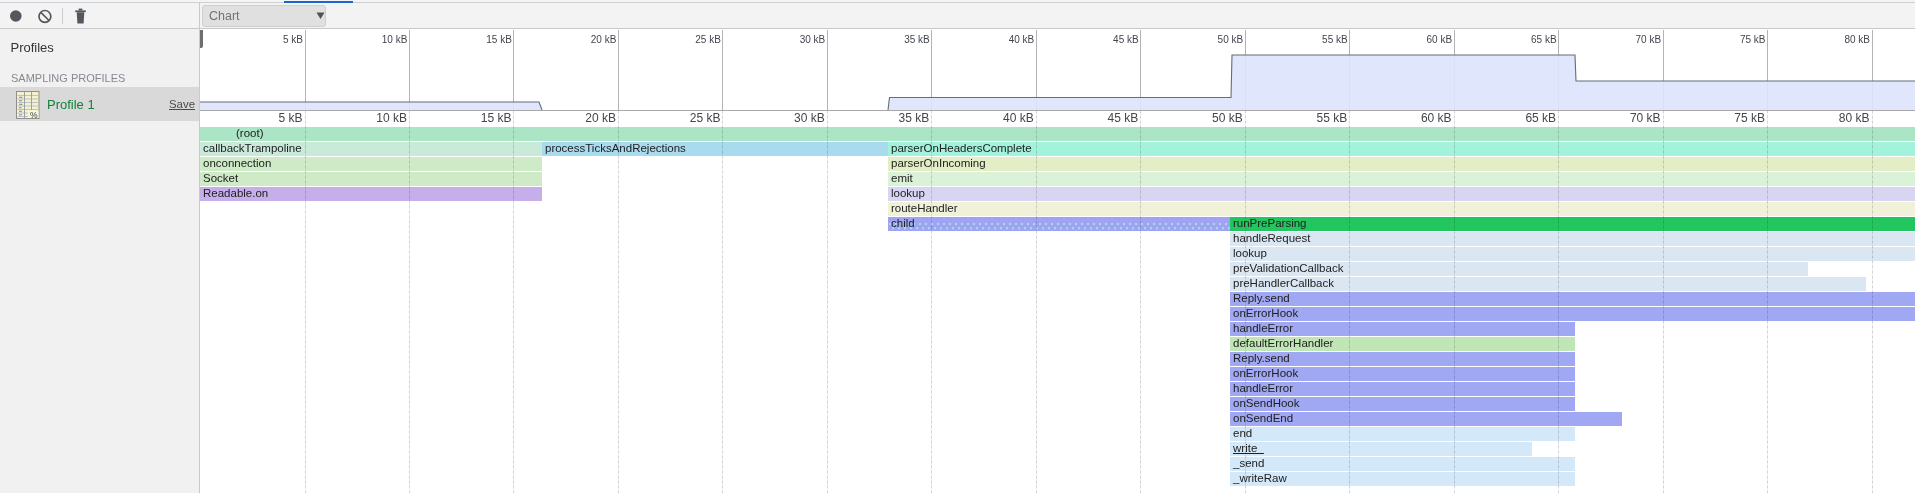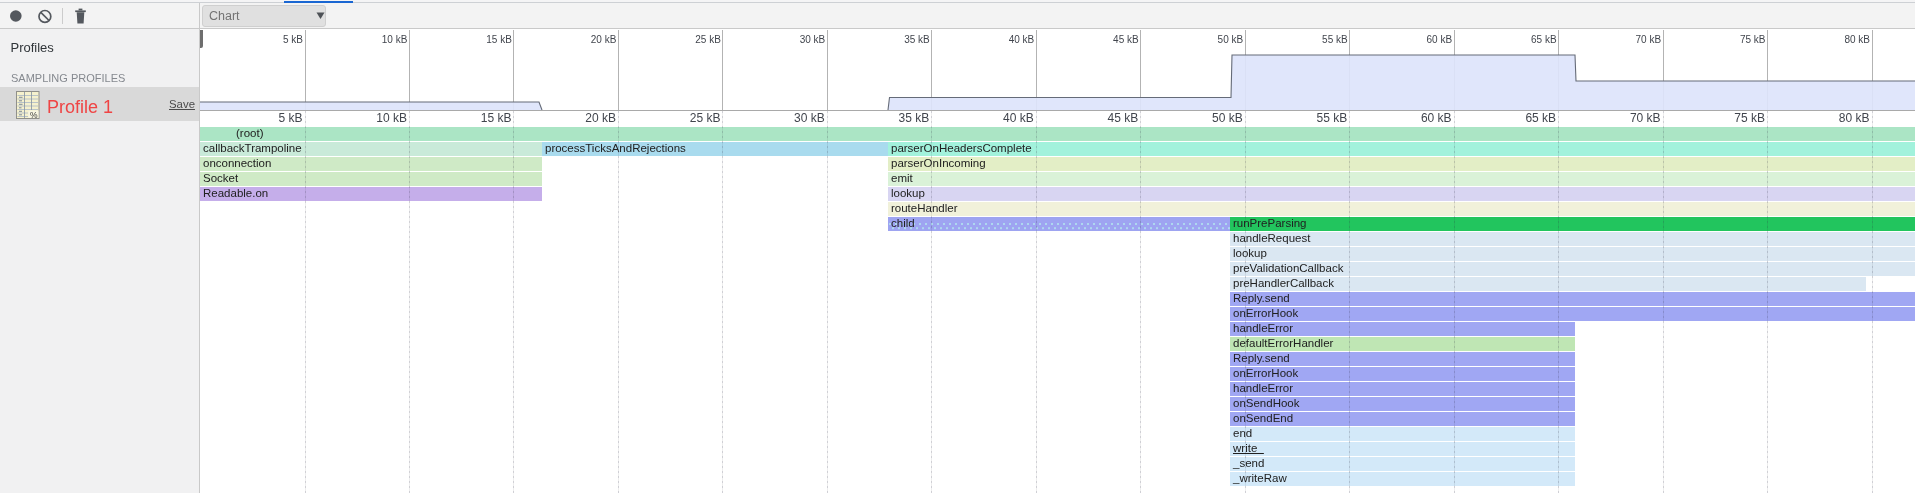--- a/index.html
+++ b/index.html
@@ -46,21 +46,21 @@
 <line x1="3" y1="6.3" x2="6.5" y2="6.3"></line>
       <line x1="3" y1="9.8" x2="6" y2="9.8"></line>
 <line x1="3" y1="13.3" x2="6.5" y2="13.3"></line>
       <line x1="3" y1="16.8" x2="5.5" y2="16.8"></line>
 <line x1="3" y1="20.3" x2="6" y2="20.3"></line>
       <line x1="3" y1="23.8" x2="6" y2="23.8"></line>
 </g>
 <rect x="12.5" y="19.5" width="10" height="7.5" fill="#f8f6e2"></rect>
 <text x="14" y="26.8" font-size="8.5" fill="#3a3a3a" font-family="Liberation Sans">%</text>
 </svg>
-<div class="abs" style="left:47px;top:96.5px;font-size:18px;color:#ef4444">Profile 1</div>
+<div class="abs" style="left:47px;top:96.5px;font-size:13px;color:#15803d">Profile 1</div>
 <div class="abs" style="left:169px;top:97.5px;font-size:11.4px;color:#4a4a4a;text-decoration:underline">Save</div>
 <div class="abs" style="left:199px;top:0;width:1px;height:493px;background:#c9c9c9"></div>
 <div class="abs" style="left:200px;top:0;width:1715px;height:29px;background:#f3f3f3;border-bottom:1px solid #c9c9c9;box-sizing:border-box"></div>
 <div class="abs" style="left:0;top:0;width:1915px;height:1.7px;background:#f4f4f5"></div>
 <div class="abs" style="left:0;top:1.7px;width:1915px;height:0.9px;background:#cdd0d4"></div>
 <div class="abs" style="left:284px;top:0.6px;width:69px;height:2.4px;background:#1966d2"></div>
 <div class="abs" style="left:202px;top:5px;width:124px;height:22px;background:#e0e0e0;border:1px solid #cfcfcf;border-radius:3px;box-sizing:border-box"></div>
 <div class="abs" style="left:209px;top:9px;font-size:12.5px;color:#737373">Chart</div>
 <svg class="abs" style="left:316px;top:12px" width="9" height="8">
     <path d="M0.5 0.5 h8 l-4 6.5 z" fill="#4e5257"></path>
@@ -128,33 +128,33 @@
 <div class="bar" style="left:888px;top:157px;width:1027px;background-color:#e3eec6;">parserOnIncoming</div>
 <div class="bar" style="left:200px;top:172px;width:342px;background-color:#cfeac6;">Socket</div>
 <div class="bar" style="left:888px;top:172px;width:1027px;background-color:#daf2d8;">emit</div>
 <div class="bar" style="left:200px;top:187px;width:342px;background-color:#c5aeea;">Readable.on</div>
 <div class="bar" style="left:888px;top:187px;width:1027px;background-color:#d8d5f2;">lookup</div>
 <div class="bar" style="left:888px;top:202px;width:1027px;background-color:#f1f1da;">routeHandler</div>
 <div class="bar" style="left:888px;top:217px;width:342px;background-color:#9ea4f1;background-image:radial-gradient(circle at 1px 1px, rgba(180,240,238,0.9) 0.6px, rgba(180,240,238,0) 1.05px),radial-gradient(circle at 1px 1px, rgba(180,240,238,0.9) 0.6px, rgba(180,240,238,0) 1.05px);background-size:6px 14px,6px 14px;background-position:1px 6px,4px 10.2px;">child</div>
 <div class="bar" style="left:1230px;top:217px;width:685px;background-color:#22c55e;">runPreParsing</div>
 <div class="bar" style="left:1230px;top:232px;width:685px;background-color:#dae7f2;">handleRequest</div>
 <div class="bar" style="left:1230px;top:247px;width:685px;background-color:#dae7f2;">lookup</div>
-<div class="bar" style="left:1230px;top:262px;width:685px;background-color:#dae7f2;">preValidationCallback</div>
+<div class="bar" style="left:1230px;top:262px;width:578px;background-color:#dae7f2;">preValidationCallback</div>
 <div class="bar" style="left:1230px;top:277px;width:636px;background-color:#dae7f2;">preHandlerCallback</div>
 <div class="bar" style="left:1230px;top:292px;width:685px;background-color:#a0a7f3;">Reply.send</div>
 <div class="bar" style="left:1230px;top:307px;width:685px;background-color:#a0a7f3;">onErrorHook</div>
 <div class="bar" style="left:1230px;top:322px;width:345px;background-color:#a0a7f3;">handleError</div>
 <div class="bar" style="left:1230px;top:337px;width:345px;background-color:#bfe6b4;">defaultErrorHandler</div>
 <div class="bar" style="left:1230px;top:352px;width:345px;background-color:#a0a7f3;">Reply.send</div>
 <div class="bar" style="left:1230px;top:367px;width:345px;background-color:#a0a7f3;">onErrorHook</div>
 <div class="bar" style="left:1230px;top:382px;width:345px;background-color:#a0a7f3;">handleError</div>
 <div class="bar" style="left:1230px;top:397px;width:345px;background-color:#a0a7f3;">onSendHook</div>
-<div class="bar" style="left:1230px;top:412px;width:345px;background-color:#a0a7f3;">onSendEnd</div>
+<div class="bar" style="left:1230px;top:412px;width:392px;background-color:#a0a7f3;">onSendEnd</div>
 <div class="bar" style="left:1230px;top:427px;width:345px;background-color:#d3e9f9;">end</div>
-<div class="bar" style="left:1230px;top:442px;width:345px;background-color:#d3e9f9;text-decoration:underline;">write_</div>
+<div class="bar" style="left:1230px;top:442px;width:302px;background-color:#d3e9f9;text-decoration:underline;">write_</div>
 <div class="bar" style="left:1230px;top:457px;width:345px;background-color:#d3e9f9;">_send</div>
 <div class="bar" style="left:1230px;top:472px;width:345px;background-color:#d3e9f9;">_writeRaw</div>
 <div class="fgl" style="left:304.5px;top:111px;height:382px"></div>
 <div class="fgl" style="left:408.9px;top:111px;height:382px"></div>
 <div class="fgl" style="left:513.4px;top:111px;height:382px"></div>
 <div class="fgl" style="left:617.9px;top:111px;height:382px"></div>
 <div class="fgl" style="left:722.4px;top:111px;height:382px"></div>
 <div class="fgl" style="left:826.8px;top:111px;height:382px"></div>
 <div class="fgl" style="left:931.3px;top:111px;height:382px"></div>
 <div class="fgl" style="left:1035.8px;top:111px;height:382px"></div>

